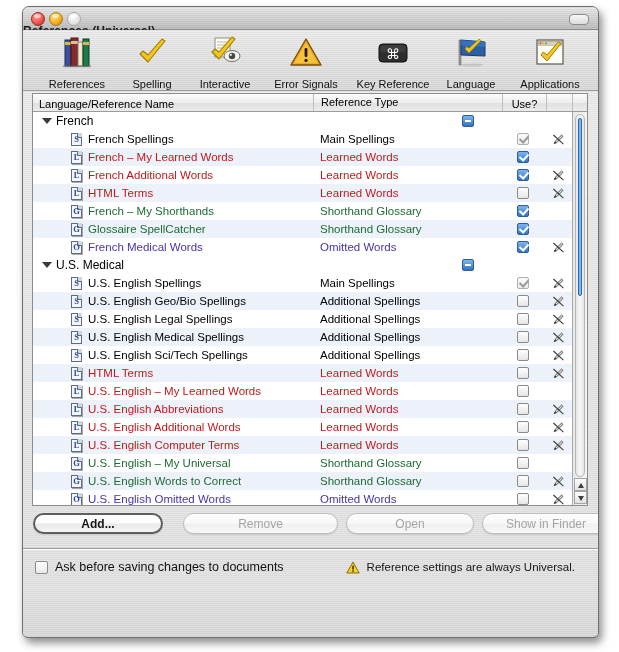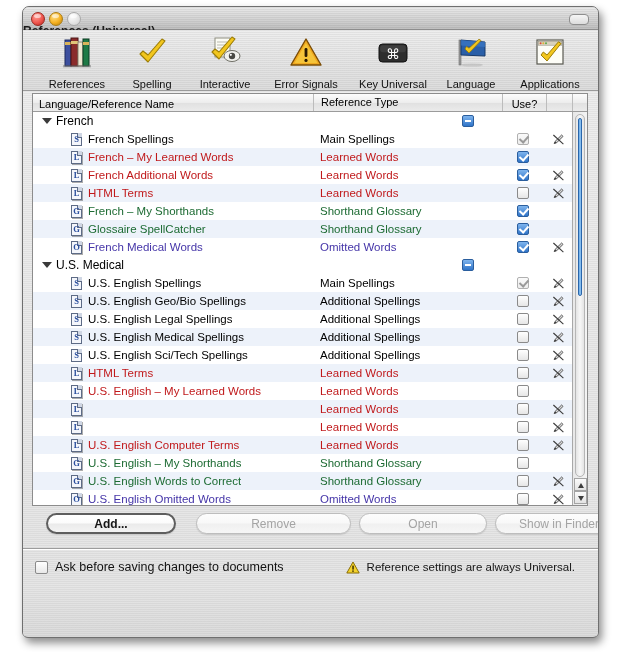--- a/index.html
+++ b/index.html
@@ -143,21 +143,21 @@
   .vbtn{position:absolute;left:1px;width:13px;height:13px;
     background:linear-gradient(to bottom,#fbfbfb,#e3e3e3);border:1px solid #a4a4a4;box-sizing:border-box;}
   #vup{bottom:14px;}
   #vdown{bottom:1px;}
   .vbtn i{position:absolute;left:3px;top:4px;width:0;height:0;
     border-left:3px solid transparent;border-right:3px solid transparent;}
   #vup i{border-bottom:5px solid #3d3d3d;}
   #vdown i{border-top:5px solid #3d3d3d;}
 
   
-  #btnrow{position:absolute;left:18px;top:422px;width:556px;height:26px;}
+  #btnrow{position:absolute;left:5px;top:422px;width:556px;height:26px;}
   .abtn{
     position:absolute;top:0;height:21px;border-radius:11px;
     border:1px solid #9b9b9b;
     background:linear-gradient(to bottom,#ffffff 0%,#fbfbfb 48%,#eaeaea 52%,#f3f3f3 100%);
     font-size:12px;color:#151515;display:flex;align-items:center;justify-content:center;
     box-sizing:border-box;box-shadow:0 1px 1px rgba(0,0,0,.12);
   }
   .abtn.strong{border:2px solid #5e5e5e;font-weight:bold;}
   .abtn.dis{color:#a4a4a4;border-color:#bdbdbd;
     background:linear-gradient(to bottom,#fdfdfd 0%,#f8f8f8 48%,#f0f0f0 52%,#f6f6f6 100%);}
@@ -248,21 +248,21 @@
     </div>
 
     <div class="tool" style="left:326px;width:88px;">
       <div class="glyph">
         <svg width="34" height="32" viewBox="0 0 34 32">
           <rect x="3" y="8" width="28" height="18" rx="3.5" fill="#2e2e2e" stroke="#111"></rect>
           <rect x="4.2" y="9.2" width="25.6" height="7" rx="2.6" fill="#4a4a4a" opacity=".6"></rect>
           <text x="17" y="22.5" font-size="14" fill="#fdfdfd" text-anchor="middle" font-family="DejaVu Sans, sans-serif">⌘</text>
         </svg>
       </div>
-      <div class="tlabel">Key Universal</div>
+      <div class="tlabel">Key Reference</div>
     </div>
 
     <div class="tool" style="left:414px;width:68px;">
       <div class="glyph">
         <svg width="34" height="32" viewBox="0 0 34 32">
           <rect x="5" y="4" width="2" height="25" fill="#9a9a9a" stroke="#6d6d6d" stroke-width=".6"></rect>
           <path d="M7 4 L31 6 L31 20 L7 19 Z" fill="#2a5fa8" stroke="#173a6b"></path>
           <path d="M7 4 L31 6 L31 11 L7 9.5 Z" fill="#3b77c6" opacity=".7"></path>
           <path d="M11 13 L15 17 L27 4.5 L25 3.2 L15 12.2 L12.6 10.4 Z" fill="#f2c61e" stroke="#9c7d07" stroke-width=".8" stroke-linejoin="round"></path>
           <ellipse cx="18" cy="29" rx="11" ry="1.6" fill="#9a9a9a" opacity=".35"></ellipse>
@@ -576,39 +576,41 @@
               <div class="cb"></div>
             </div>
             <div class="c-edit"></div>
             <div class="c-pad"></div>
           </div>
           <div class="row alt">
             <div class="c-name">
               <div class="docicon shadow">
                 <div class="ltr">L</div>
               </div>
+              <div class="rname" style="color: rgb(192, 25, 27);">U.S. English Abbreviations</div>
             </div>
             <div class="c-type" style="color: rgb(192, 25, 27);">Learned Words</div>
             <div class="c-use">
               <div class="cb"></div>
             </div>
             <div class="c-edit">
               <div class="pencil"><svg width="13" height="13" viewBox="0 0 13 13">
                   <path d="M2.2 10.6 L3.1 8.4 L9.6 2.0 L11.0 3.4 L4.6 9.8 Z" fill="#d9d9d9" stroke="#4a4a4a" stroke-width=".9" stroke-linejoin="round"></path>
                   <path d="M2.2 10.6 L3.1 8.4 L4.6 9.8 Z" fill="#3a3a3a"></path>
                   <line x1="1.4" y1="2.0" x2="11.4" y2="11.2" stroke="#3a3a3a" stroke-width="1.1"></line>
                 </svg></div>
             </div>
             <div class="c-pad"></div>
           </div>
           <div class="row">
             <div class="c-name">
               <div class="docicon shadow">
                 <div class="ltr">L</div>
               </div>
+              <div class="rname" style="color: rgb(192, 25, 27);">U.S. English Additional Words</div>
             </div>
             <div class="c-type" style="color: rgb(192, 25, 27);">Learned Words</div>
             <div class="c-use">
               <div class="cb"></div>
             </div>
             <div class="c-edit">
               <div class="pencil"><svg width="13" height="13" viewBox="0 0 13 13">
                   <path d="M2.2 10.6 L3.1 8.4 L9.6 2.0 L11.0 3.4 L4.6 9.8 Z" fill="#d9d9d9" stroke="#4a4a4a" stroke-width=".9" stroke-linejoin="round"></path>
                   <path d="M2.2 10.6 L3.1 8.4 L4.6 9.8 Z" fill="#3a3a3a"></path>
                   <line x1="1.4" y1="2.0" x2="11.4" y2="11.2" stroke="#3a3a3a" stroke-width="1.1"></line>
@@ -634,21 +636,21 @@
                   <line x1="1.4" y1="2.0" x2="11.4" y2="11.2" stroke="#3a3a3a" stroke-width="1.1"></line>
                 </svg></div>
             </div>
             <div class="c-pad"></div>
           </div>
           <div class="row">
             <div class="c-name">
               <div class="docicon shadow">
                 <div class="ltr">G</div>
               </div>
-              <div class="rname" style="color: rgb(29, 107, 51);">U.S. English – My Shorthands</div>
+              <div class="rname" style="color: rgb(29, 107, 51);">U.S. English – My Universal</div>
             </div>
             <div class="c-type" style="color: rgb(29, 107, 51);">Shorthand Glossary</div>
             <div class="c-use">
               <div class="cb"></div>
             </div>
             <div class="c-edit"></div>
             <div class="c-pad"></div>
           </div>
           <div class="row alt">
             <div class="c-name">

